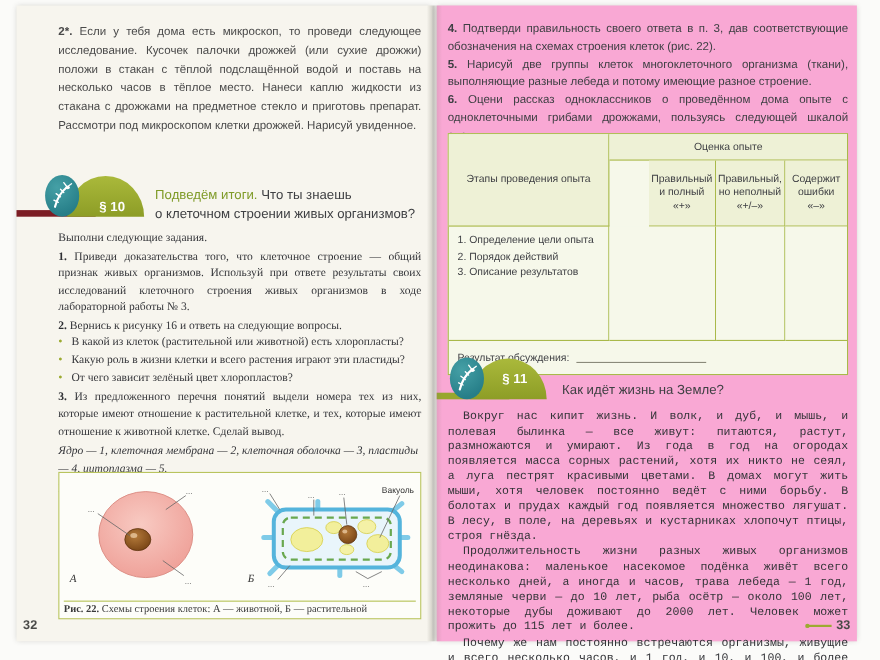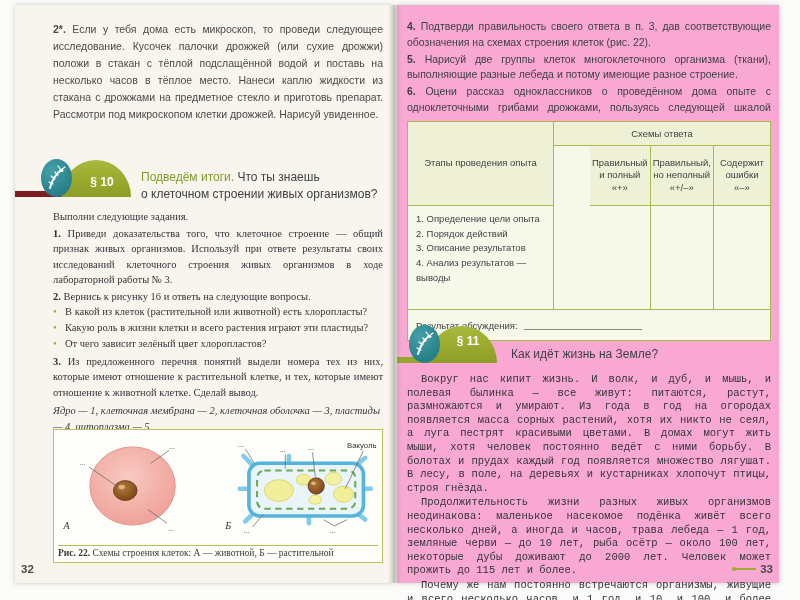--- a/index.html
+++ b/index.html
@@ -39,21 +39,21 @@
   .terms { font-size:10.5px; line-height:1.5; font-style:italic; margin-top:3px; color:#35363a; }
   .answers { display:flex; gap:34px; font-size:10.5px; margin-top:5px; color:#35363a; }
   
   .sec { position:absolute; left:38px; right:10px; height:60px; }
   .sec-bar { position:absolute; height:6px; z-index:1; }
   .sec-dome {
     position:absolute; width:70px; height:37px; z-index:2;
     border-radius:50% 50% 0 0 / 100% 100% 0 0;
     background:linear-gradient(180deg,#aab93b 0%,#8d9d26 100%);
     display:flex; align-items:flex-end; justify-content:center;
-    color:#fff; font-weight:bold; font-size:12px; padding-bottom:8px; padding-left:12px;
+    color:#fff; font-weight:bold; font-size:12px; padding-bottom:2px; padding-left:12px;
   }
   .sec-orb {
     position:absolute; width:31px; height:38px; border-radius:50%;
     background:radial-gradient(circle at 35% 30%, #45a0a6, #267e88 75%);
     z-index:3; display:flex; align-items:center; justify-content:center;
   }
   .sec-title { position:absolute; font-weight:normal; font-size:12px; line-height:17px; color:#3f4043; }
   .olive-txt { color:#7f9b28; }
   
   .figure-box {
@@ -218,38 +218,37 @@
   <div class="page right">
 
     <div class="rtasks just sans">
       <p><b>4.</b> <span>Подтверди правильность своего ответа в п. 3, дав соответствующие обозначения на схемах строения клеток (рис. 22).</span></p>
       <p><b>5.</b> <span>Нарисуй две группы клеток многоклеточного организма (ткани), выполняющие разные лебеда и потому имеющие разное строение.</span></p>
       <p><b>6.</b> <span>Оцени рассказ одноклассников о проведённом дома опыте с одноклеточными грибами дрожжами, пользуясь следующей шкалой оценки.</span></p>
     </div>
 
     <div class="score-table">
       <div class="cell hdr c-stagesH">Этапы проведения опыта</div>
-      <div class="cell hdr c-groupH last-col">Схемы ответа</div>
+      <div class="cell hdr c-groupH last-col">Оценка опыте</div>
       <div class="cell hdr c-sub" style="grid-column:2;margin-left:36px;">
         <span>Правильный и полный</span>
         <span>«+»</span>
       </div>
       <div class="cell hdr c-sub" style="grid-column:3;">
         <span>Правильный, но неполный</span>
         <span>«+/–»</span>
       </div>
       <div class="cell hdr c-sub last-col" style="grid-column:4;">
         <span>Содержит ошибки</span>
         <span>«–»</span>
       </div>
       <div class="cell c-stages">
         <div>1. Определение цели опыта</div>
         <div>2. Порядок действий</div>
         <div>3. Описание результатов</div>
-        <div>4. Анализ результатов — выводы</div>
       </div>
       <div class="cell c-empty" style="grid-column:2;"></div>
       <div class="cell c-empty" style="grid-column:3;"></div>
       <div class="cell c-empty last-col" style="grid-column:4;"></div>
       <div class="cell c-footer">
         <span>Результат обсуждения:</span>
         <span class="blank-line"></span>
       </div>
     </div>
 

